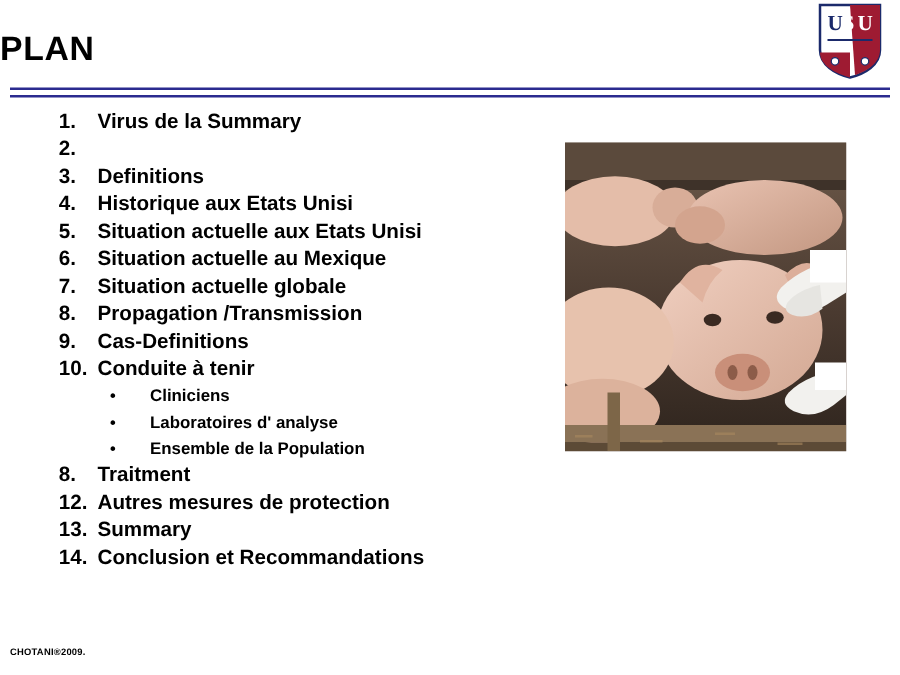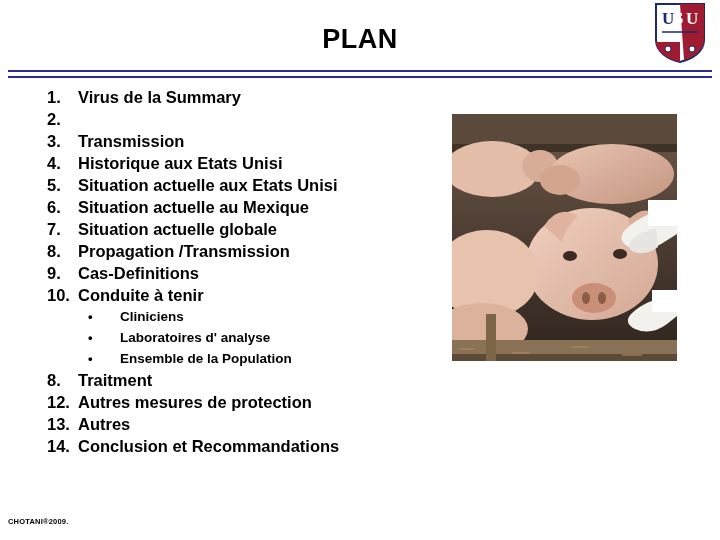--- a/index.html
+++ b/index.html
@@ -19,21 +19,21 @@
     width: 720px;
     height: 540px;
     background: #ffffff;
   }
   
   .title-area {
     position: absolute;
     top: 26px;
     left: 0;
     width: 720px;
-    text-align: center;
+    text-align: left;
   }
   .slide-title {
     font-size: 27px;
     font-weight: bold;
     color: #000000;
     letter-spacing: 0.5px;
     line-height: 1;
   }
   .rule {
     position: absolute;
@@ -215,21 +215,21 @@
 
     <div class="item">
       <span class="num">1.</span>
       <span class="txt">Virus de la Summary</span>
     </div>
     <div class="item">
       <span class="num">2.</span>
     </div>
     <div class="item">
       <span class="num">3.</span>
-      <span class="txt">Transmission</span>
+      <span class="txt">Definitions</span>
     </div>
     <div class="item">
       <span class="num">4.</span>
       <span class="txt">Historique aux Etats Unisi</span>
     </div>
     <div class="item">
       <span class="num">5.</span>
       <span class="txt"> Situation actuelle aux Etats Unisi</span>
     </div>
     <div class="item">
@@ -269,21 +269,21 @@
     <div class="item">
       <span class="num">8.</span>
       <span class="txt">Traitment</span>
     </div>
     <div class="item">
       <span class="num">12.</span>
       <span class="txt">Autres mesures de protection</span>
     </div>
     <div class="item">
       <span class="num">13.</span>
-      <span class="txt">Autres</span>
+      <span class="txt">Summary</span>
     </div>
     <div class="item">
       <span class="num">14.</span>
       <span class="txt">Conclusion et Recommandations</span>
     </div>
 
   </div>
 
   <div class="footer">CHOTANI®2009.</div>
 

